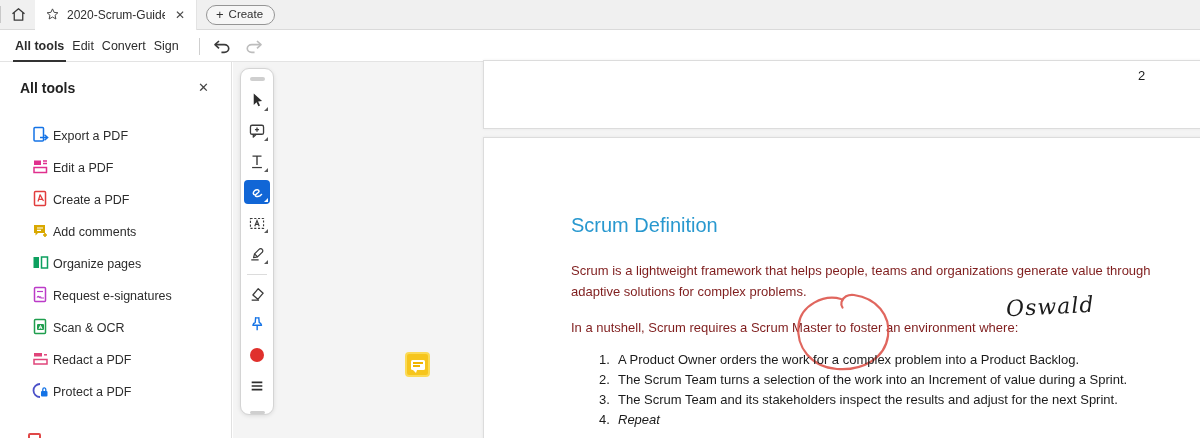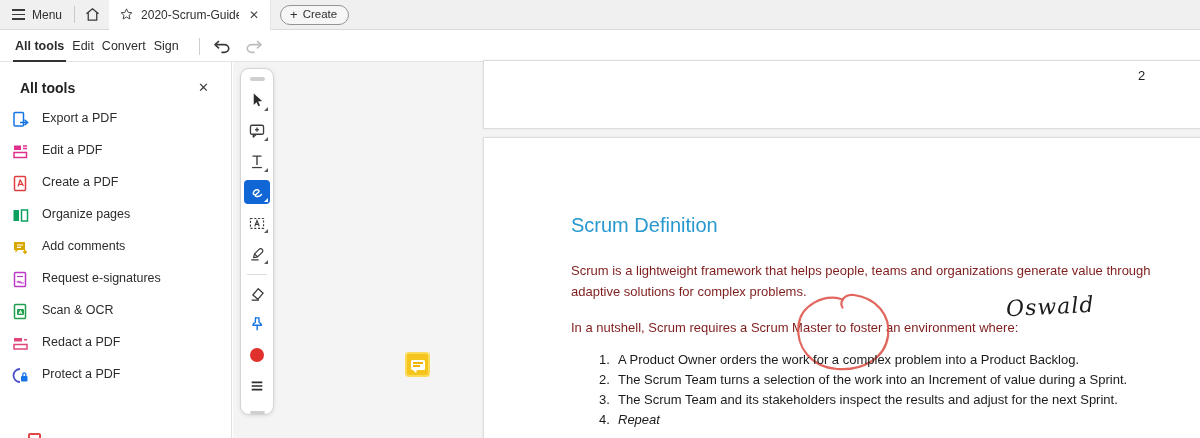--- a/index.html
+++ b/index.html
@@ -38,21 +38,21 @@
   .ur-btn { width:22px; height:22px; display:flex; align-items:center; justify-content:center; cursor:pointer; }
 
   
   .sidepanel { position:absolute; left:0; top:62px; width:232px; height:376px; background:#fff;
     border-right:1px solid #e1e1e1; overflow:hidden; }
   .sp-header { display:flex; align-items:center; justify-content:space-between;
     padding:16px 18px 0 20px; }
   .sp-title { font-size:14px; font-weight:bold; color:#222; }
   .sp-close { font-size:13px; color:#444; cursor:pointer; padding:2px 4px; }
   .sp-list { margin-top:14px; }
-  .sb-item { display:flex; align-items:flex-start; gap:13px; height:32px; padding-left:12px; cursor:pointer; }
+  .sb-item { display:flex; align-items:flex-end; gap:4px; height:32px; padding-left:32px; cursor:pointer; }
   .sb-ic { width:17px; height:17px; flex:0 0 17px; display:flex; }
   .sb-label { font-size:12.5px; color:#2c2c2c; }
   .sb-partial { position:absolute; left:28px; bottom:-5px; width:13px; height:10px;
     border:2px solid #e04848; border-radius:2px; }
 
   
   .docarea { position:absolute; left:233px; top:62px; width:967px; height:376px;
     background:#f4f4f4; }
   .page { position:absolute; background:#fff; border:1px solid #dcdcdc;
     box-shadow:0 0 3px rgba(0,0,0,.06); }
@@ -95,28 +95,20 @@
     display:flex; flex-direction:column; justify-content:center; gap:1.5px; padding:0 2px; }
   .note-bubble::after { content:""; position:absolute; left:2px; bottom:-3px;
     border-left:3px solid transparent; border-right:1px solid transparent; border-top:3px solid #fff; }
   .note-bubble i { display:block; height:1.5px; background:#f0b400; }
   .note-bubble i:last-child { width:7px; }
 </style>
 </head>
 <body>
 
 <div class="topbar">
-  <div class="menu-btn">
-    <span class="hamb">
-        <i></i>
-        <i></i>
-        <i></i>
-      </span>
-    <span class="menu-label">Menu</span>
-  </div>
   <span class="vdiv"></span>
   <div class="home-btn">
     <svg width="17" height="17" viewBox="0 0 24 24">
       <path d="M3.5 11 L12 3.8 L20.5 11 M6 9.4 V20 H18 V9.4" fill="none" stroke="#3a3a3a" stroke-width="1.8" stroke-linejoin="round"></path>
     </svg>
   </div>
   <div class="tab">
     <svg width="15" height="15" viewBox="0 0 24 24">
       <polygon points="12,3 14.6,8.6 20.6,9.2 16.1,13.2 17.4,19.2 12,16 6.6,19.2 7.9,13.2 3.4,9.2 9.4,8.6" fill="none" stroke="#4a4a4a" stroke-width="1.6" stroke-linejoin="round"></polygon>
     </svg>
@@ -183,39 +175,39 @@
       <span class="sb-ic">
         <svg viewBox="0 0 17 17" width="17" height="17">
             <rect x="2.5" y="1.5" width="11" height="14" rx="1" fill="none" stroke="var(--ic)" stroke-width="1.5"></rect>
             <path d="M6 11.5 C7 8.5 8 5.5 8 4.5 C9 6.5 10.5 9.5 11.5 11 M6.8 9.3 h4" fill="none" stroke="var(--ic)" stroke-width="1.3"></path>
           </svg>
       </span>
       <span class="sb-label">Create a PDF</span>
     </div>
 
 
-    <div class="sb-item" style="--ic: #0ca05f;">
-      <span class="sb-ic">
-        <svg viewBox="0 0 17 17" width="17" height="17">
-            <rect x="1.5" y="3" width="5.5" height="11" fill="var(--ic)"></rect>
-            <rect x="9.5" y="3" width="6" height="11" fill="none" stroke="var(--ic)" stroke-width="1.5"></rect>
-          </svg>
-      </span>
-      <span class="sb-label">Organize pages</span>
-    </div>
-
     <div class="sb-item" style="--ic: #d9a800;">
       <span class="sb-ic">
         <svg viewBox="0 0 17 17" width="17" height="17">
             <path d="M2 3 h11 v8 h-7 l-2.5 2.5 v-2.5 h-1.5 Z" fill="var(--ic)"></path>
             <path d="M5 6 h6 M5 8.3 h4" stroke="#fff" stroke-width="1.2"></path>
             <path d="M13 11 v4 M11 13 h4" stroke="var(--ic)" stroke-width="1.6"></path>
           </svg>
       </span>
       <span class="sb-label">Add comments</span>
+    </div>
+
+    <div class="sb-item" style="--ic: #0ca05f;">
+      <span class="sb-ic">
+        <svg viewBox="0 0 17 17" width="17" height="17">
+            <rect x="1.5" y="3" width="5.5" height="11" fill="var(--ic)"></rect>
+            <rect x="9.5" y="3" width="6" height="11" fill="none" stroke="var(--ic)" stroke-width="1.5"></rect>
+          </svg>
+      </span>
+      <span class="sb-label">Organize pages</span>
     </div>
 
     <div class="sb-item" style="--ic: #bb3bc8;">
       <span class="sb-ic">
         <svg viewBox="0 0 17 17" width="17" height="17">
             <rect x="2.5" y="1.5" width="11" height="14" rx="1" fill="none" stroke="var(--ic)" stroke-width="1.5"></rect>
             <path d="M5 11.5 c1.5-2 2.5-1 2 0.5 c1-1.5 2-1.5 2 0 h3" fill="none" stroke="var(--ic)" stroke-width="1.2"></path>
             <path d="M5 5.5 h6" stroke="var(--ic)" stroke-width="1.2"></path>
           </svg>
       </span>

